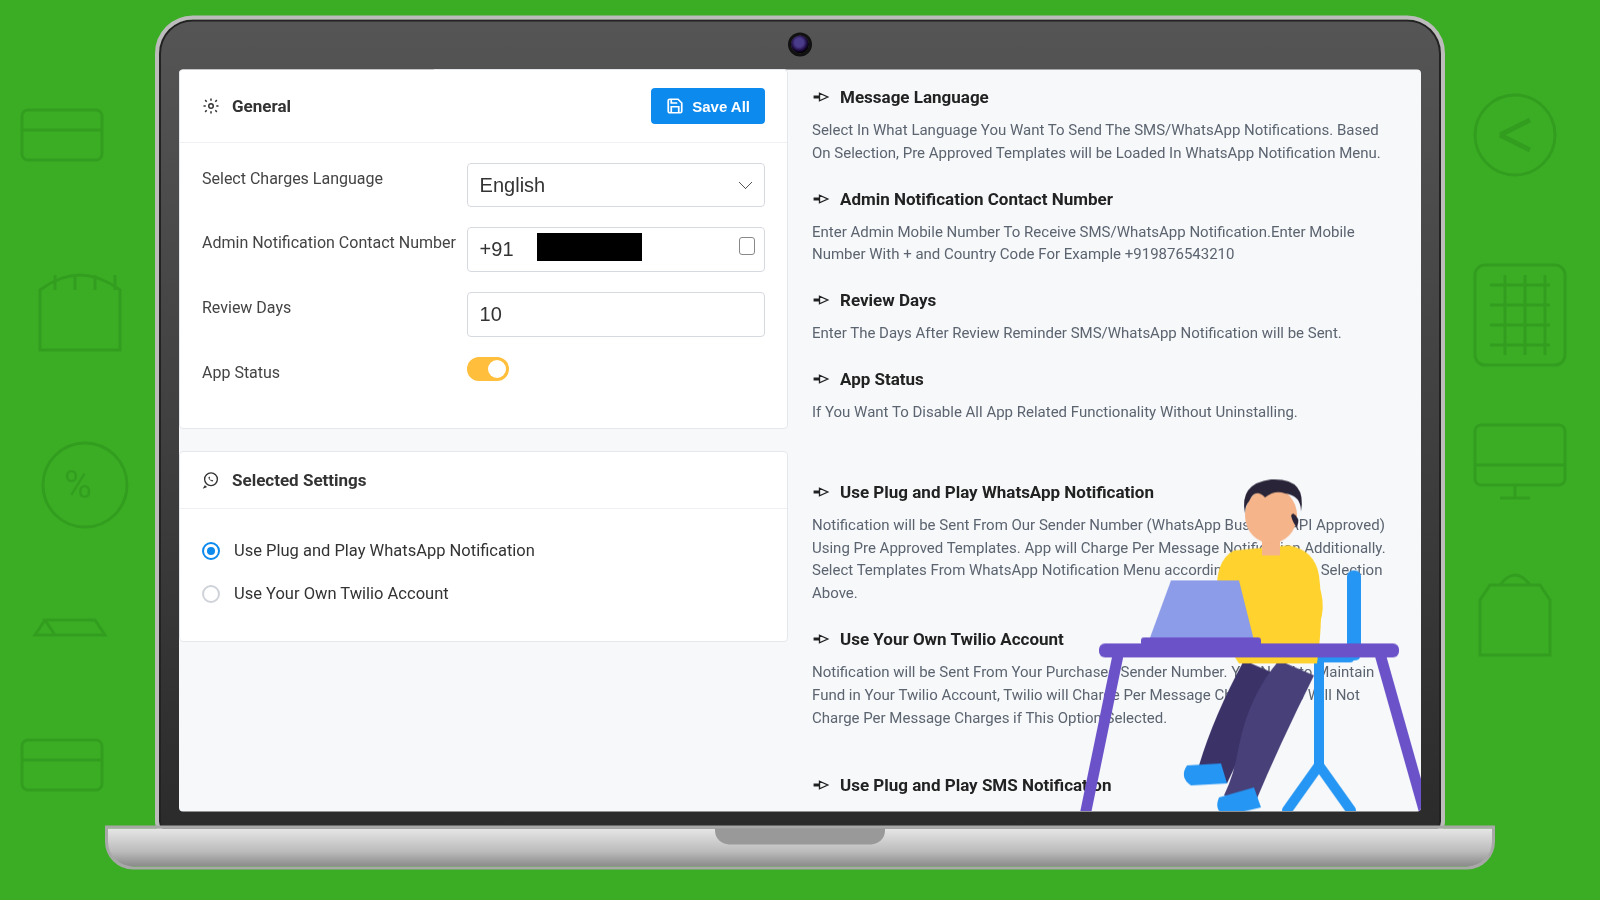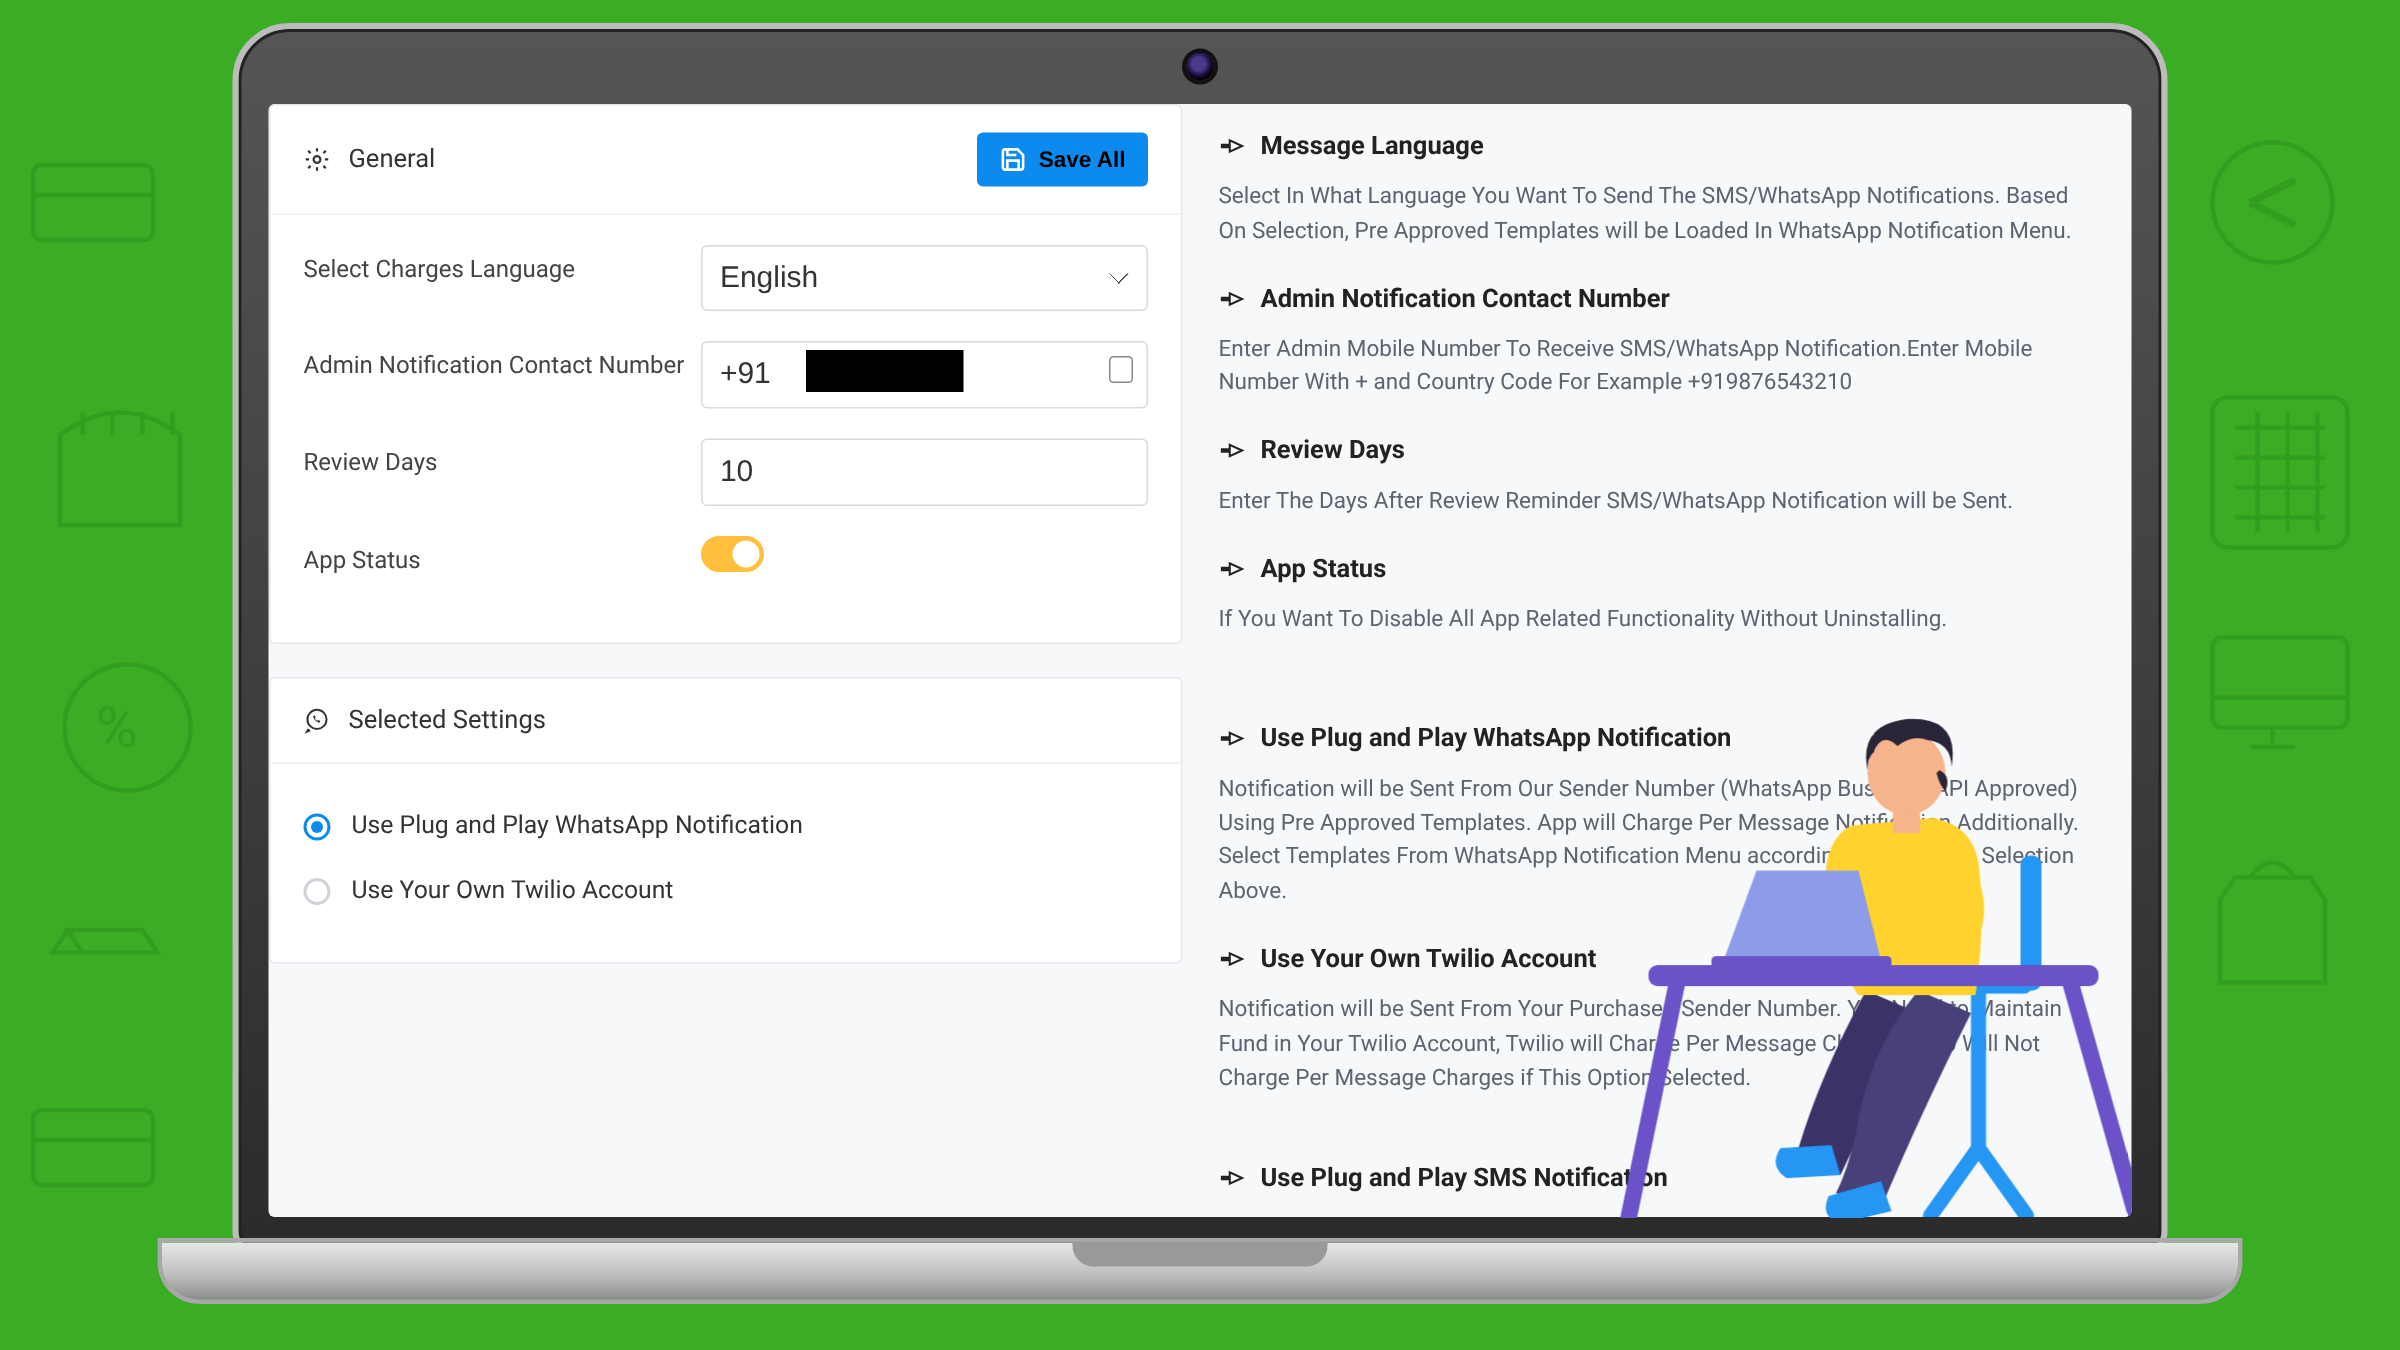--- a/index.html
+++ b/index.html
@@ -76,24 +76,24 @@
     background:#fff;
     border:1px solid #e4e7ec;
     border-radius:4px;
     margin-bottom:22px;
   }
   .panel-header {
     display:flex; align-items:center; justify-content:space-between;
     padding:18px 22px;
     border-bottom:1px solid #eef0f3;
   }
-  .panel-title { display:flex; align-items:center; gap:12px; font-weight:400; color:#333; font-size:17px; }
+  .panel-title { display:flex; align-items:center; gap:12px; font-weight:700; color:#333; font-size:17px; }
   .icon { display:inline-flex; width:18px; height:18px; }
   .btn-primary {
-    background:#0d8aee; color:#000000; border:none;
+    background:#0d8aee; color:#ffffff; border:none;
     border-radius:4px; padding:9px 15px;
     font-size:15px; font-weight:600; cursor:pointer;
     display:flex; align-items:center; gap:8px;text-align:center;
   }
   .btn-primary .icon svg { stroke:#fff; }
 
   .panel-body { padding: 20px 22px 26px 22px; }
   .form-row { display:flex; align-items:flex-start; margin-bottom:20px; }
   .form-row label { width:47%; color:#444; font-size:16px; padding-top:6px; }
   .form-row .control { width:53%; }

